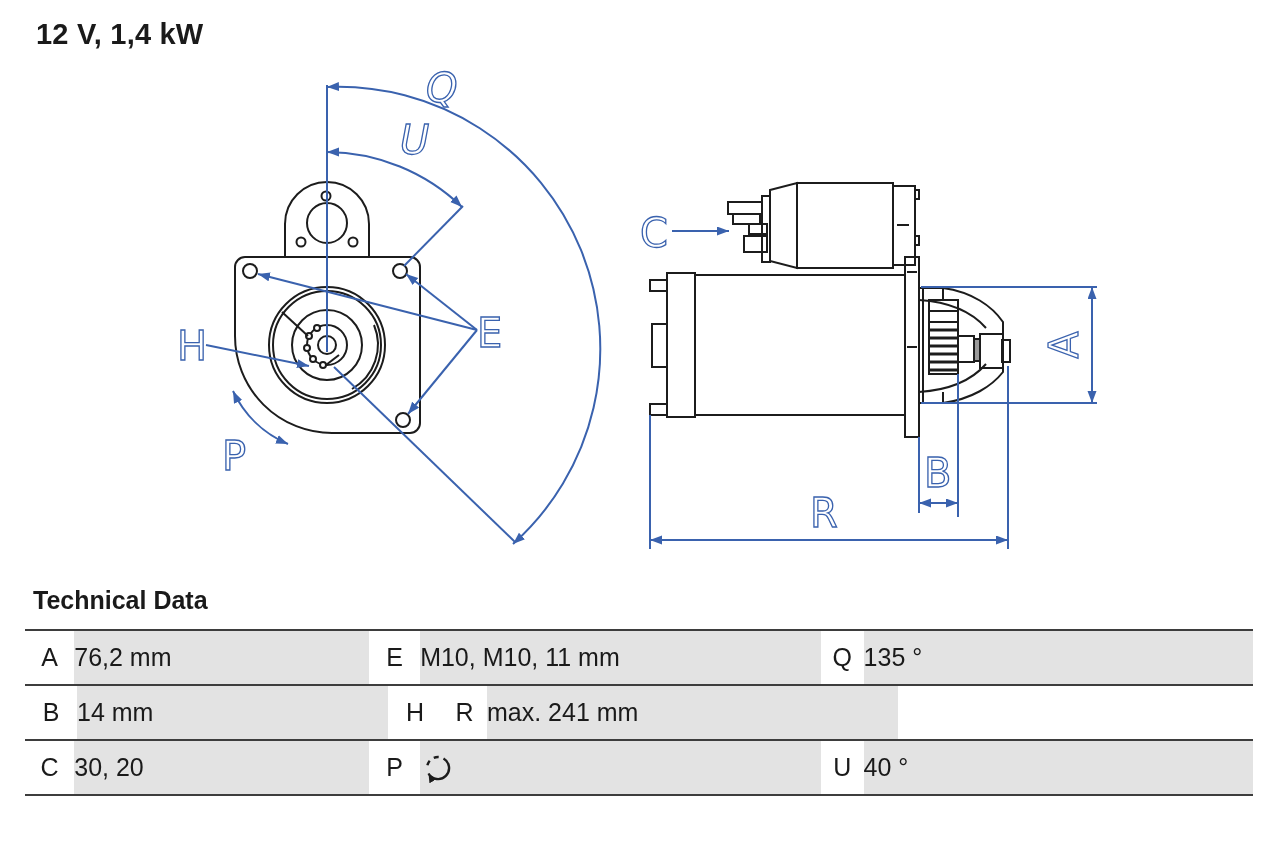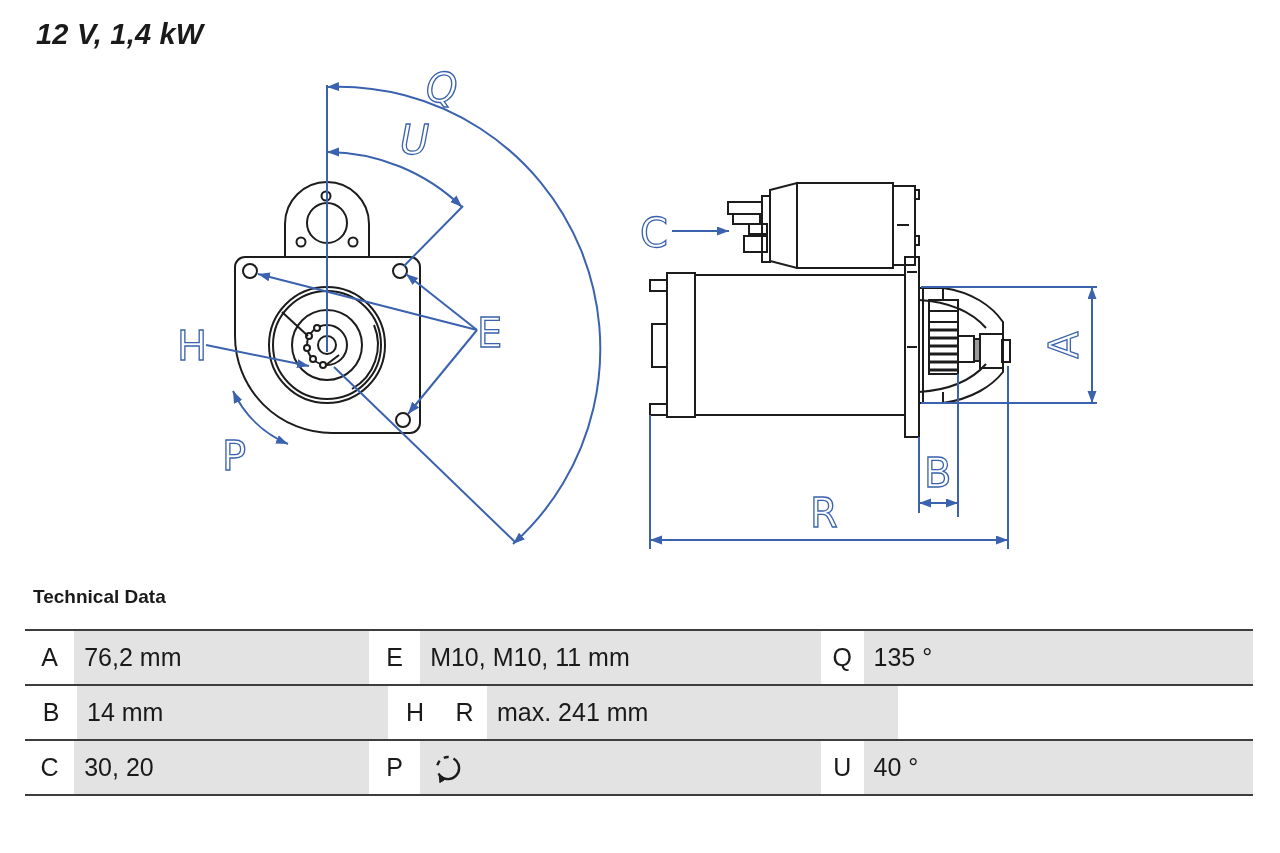--- a/index.html
+++ b/index.html
@@ -1,26 +1,26 @@
 <!DOCTYPE html>
 <html><head>
 <meta charset="utf-8">
 <style>
   html,body{margin:0;padding:0;background:#fff;}
   #stage{position:relative;width:1280px;height:853px;background:#ffffff;overflow:hidden;
          font-family:"Liberation Sans",sans-serif;color:#1a1a1a;}
-  #title{position:absolute;left:36px;top:18px;font-size:29px;font-weight:700;letter-spacing:.2px;font-style:italic;}
+  #title{position:absolute;left:36px;top:18px;font-size:29px;font-weight:700;letter-spacing:.2px;}
   #drawing-svg{position:absolute;left:0;top:0;}
-  #tech-heading{position:absolute;left:33px;top:586px;font-size:19px;font-weight:700;}
+  #tech-heading{position:absolute;left:33px;top:586px;font-size:25px;font-weight:700;}
   #tech-table{position:absolute;left:25px;top:629px;width:1228px;}
   .t-row{display:flex;height:53px;border-top:2px solid #3d3d3d;}
   .t-row.last{border-bottom:2px solid #3d3d3d;}
   .cell{display:flex;align-items:center;font-size:25px;}
   .key{justify-content:center;background:#ffffff;}
-  .val{background:#e3e3e3;padding-left:10px;box-sizing:border-box;}
+  .val{background:#e3e3e3;padding-left:0;box-sizing:border-box;}
   .w-k1{width:52px;} .w-v1{width:311px;}
   .w-k2{width:54px;} .w-v2{width:423px;text-align:right;}
   .w-k3{width:45px;} .w-v3{width:411px;}
   .rot-icon{display:block;}
 </style>
 </head>
 <body>
 
 <div id="stage">
 

